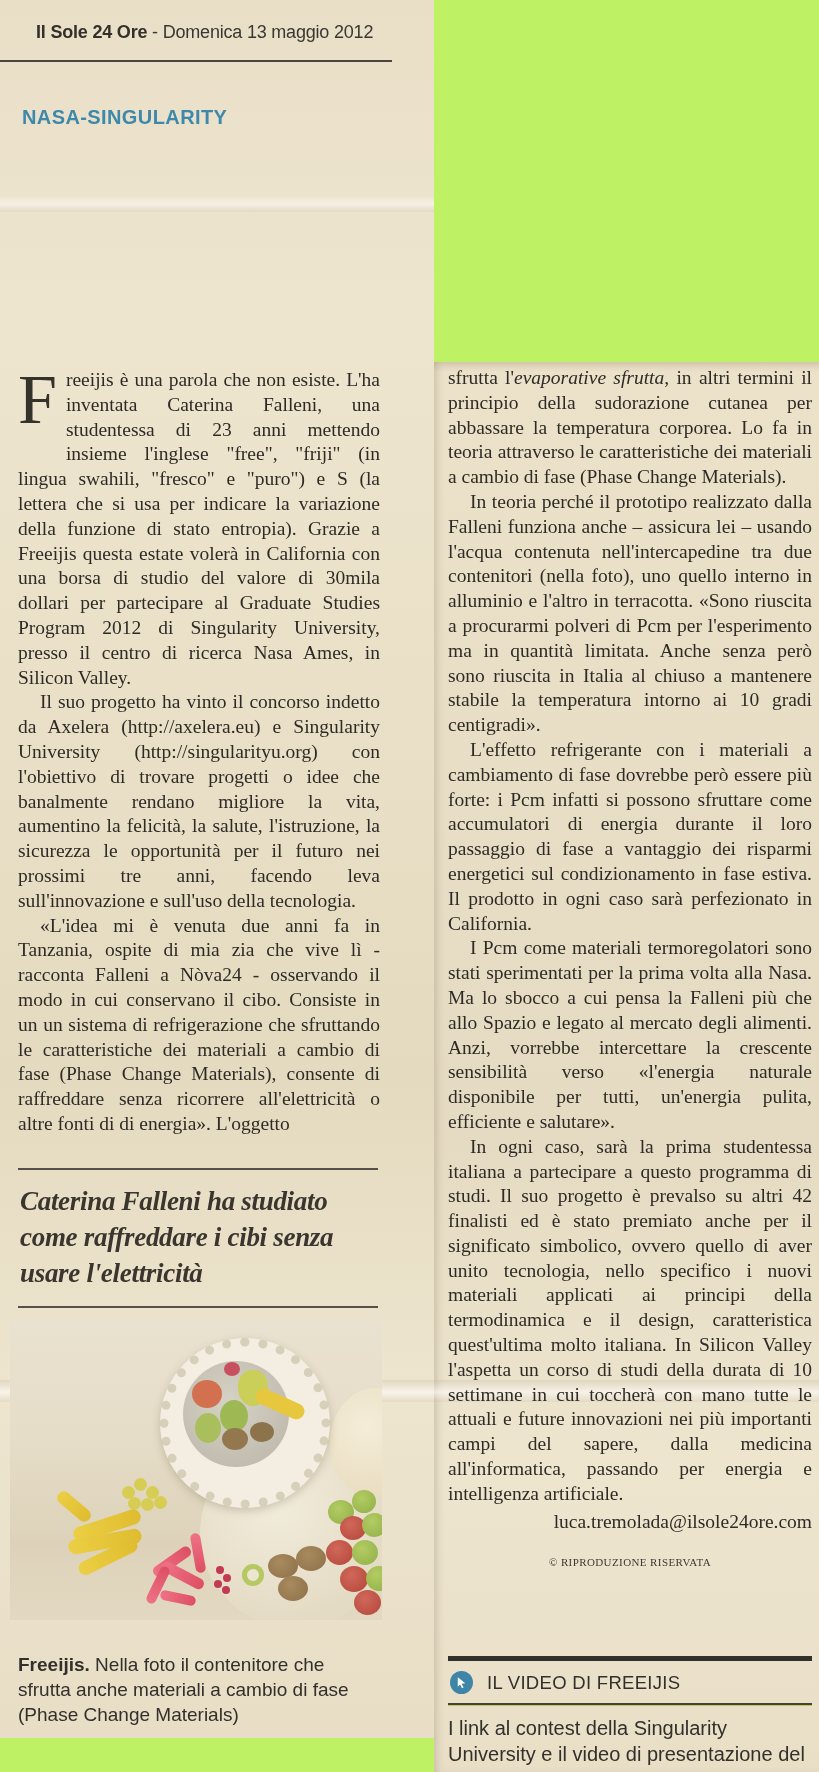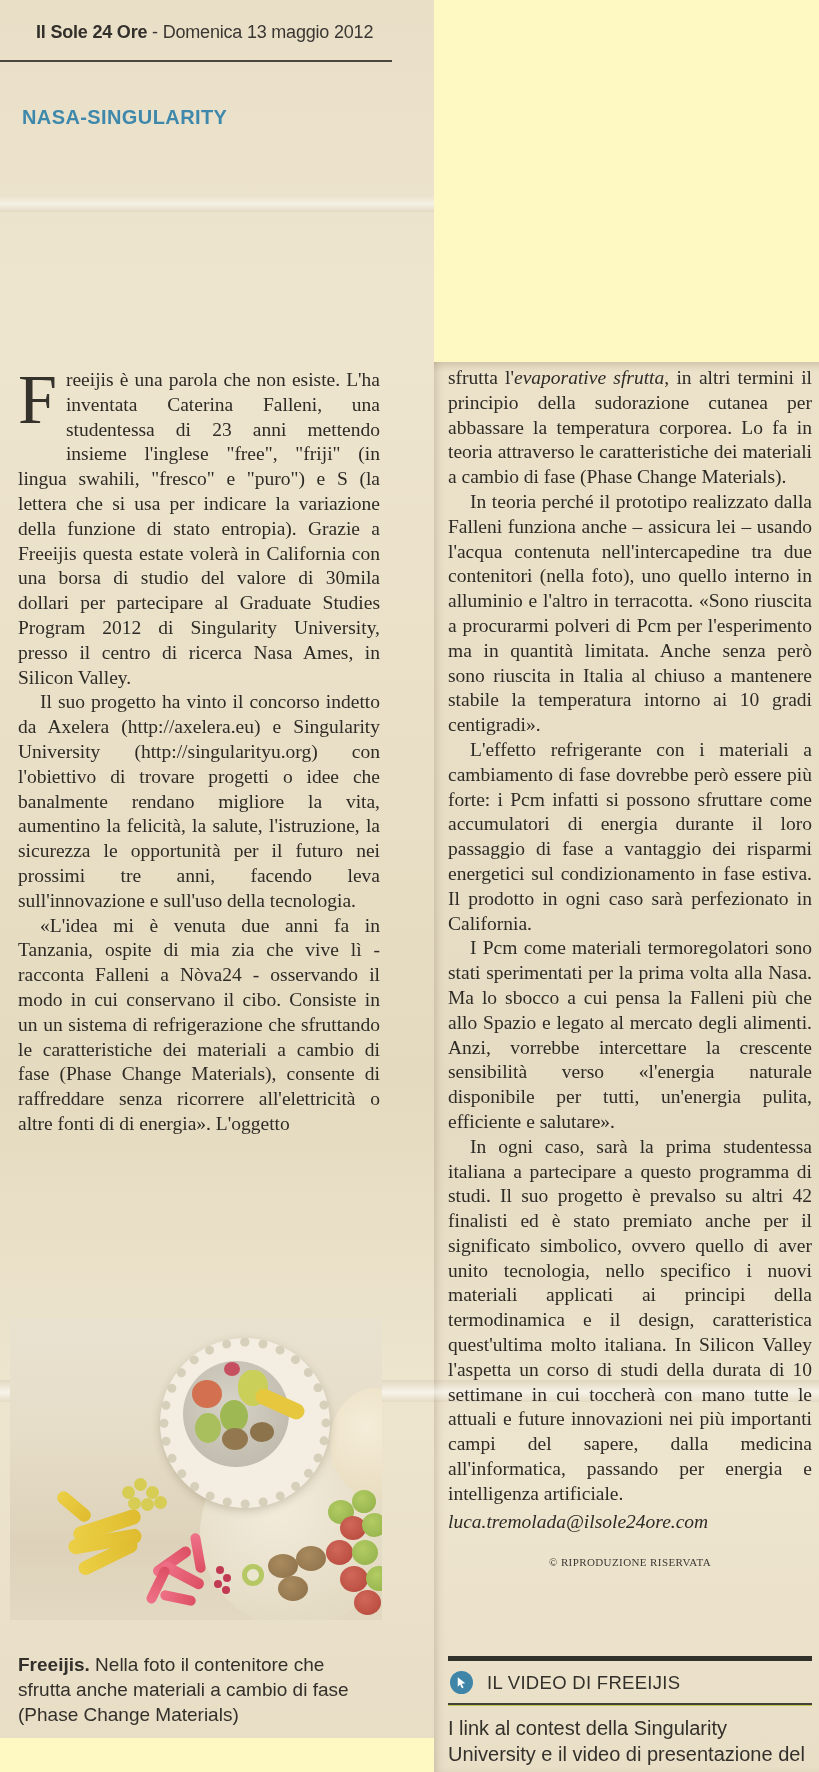--- a/index.html
+++ b/index.html
@@ -1,16 +1,16 @@
 <!DOCTYPE html>
 <html lang="it"><head>
 <meta charset="utf-8">
 <style>
   html,body{margin:0;padding:0;background:#ffffff;}
-  .canvas{position:relative;width:819px;height:1772px;overflow:hidden;background:#fef9c3;
+  .canvas{position:relative;width:819px;height:1772px;overflow:hidden;background:#bef264;
           font-family:"Liberation Serif", serif;color:#2e2b26;}
 
   
   .paper-left{position:absolute;left:0;top:0;width:434px;height:1738px;
     background:linear-gradient(180deg,#e9dfc7 0%,#eee5cf 18%,#e9dfc6 45%,#e4dabf 62%,#eee5cf 80%,#e8dec6 100%);}
   .paper-right{position:absolute;left:434px;top:362px;width:385px;height:1410px;
     background:linear-gradient(180deg,#ece2ca 0%,#e8dec6 30%,#e5dbc2 55%,#eee5cf 78%,#e9dfc7 100%);
     box-shadow:inset 6px 0 8px -4px rgba(90,75,50,.25);}
   .crease{position:absolute;pointer-events:none;}
   .crease-h1{left:0;top:196px;width:434px;height:16px;
@@ -35,21 +35,21 @@
 
   
   .col{position:absolute;text-align:justify;font-size:19.5px;line-height:24.8px;
     color:#2e2b26;hyphens:auto;-webkit-hyphens:auto;}
   .col-left{left:18px;top:368px;width:362px;height:800px;overflow:hidden;}
   .col-right{left:448px;top:366px;width:364px;height:1280px;overflow:hidden;}
   .body-p{margin:0;}
   .body-p.indent{text-indent:22px;}
   .dropcap{float:left;font-size:70px;line-height:56px;height:74px;padding:4px 9px 0 0;color:#35322c;}
 
-  .signature{margin-top:3px;font-style:italic;font-size:19.5px;color:#2e2b26;}
+  .signature{margin-top:3px;text-align:right;font-size:19.5px;color:#2e2b26;}
   .copyright{margin-top:16px;text-align:center;font-family:"Liberation Serif",serif;
     font-size:11px;letter-spacing:.4px;color:#3b3833;}
 
   
   .pullquote{position:absolute;left:18px;top:1168px;width:360px;}
   .pq-rule{height:2px;background:#55514a;}
   .pq-text{padding:13px 2px 15px 2px;font-style:italic;font-weight:700;
     font-size:27px;line-height:36px;color:#3a352f;letter-spacing:-.3px;}
 
   
@@ -122,20 +122,25 @@
   <div class="masthead-rule"></div>
 
   <div class="kicker">NASA-SINGULARITY</div>
 
   <div class="col col-left">
     <p class="body-p"><span class="dropcap">F</span><span>reeijis è una parola che non esiste. L'ha inventata Caterina Falleni, una studentessa di 23 anni mettendo insieme l'inglese "free", "friji" (in lingua swahili, "fresco" e "puro") e S (la lettera che si usa per indicare la variazione della funzione di stato entropia). Grazie a Freeijis questa estate volerà in California con una borsa di studio del valore di 30mila dollari per partecipare al Graduate Studies Program 2012 di Singularity University, presso il centro di ricerca Nasa Ames, in Silicon Valley.</span></p>
     <p class="body-p indent">Il suo progetto ha vinto il concorso indetto da Axelera (http://axelera.eu) e Singularity University (http://singularityu.org) con l'obiettivo di trovare progetti o idee che banalmente rendano migliore la vita, aumentino la felicità, la salute, l'istruzione, la sicurezza le opportunità per il futuro nei prossimi tre anni, facendo leva sull'innovazione e sull'uso della tecnologia.</p>
     <p class="body-p indent">«L'idea mi è venuta due anni fa in Tanzania, ospite di mia zia che vive lì - racconta Falleni a Nòva24 - osservando il modo in cui conservano il cibo. Consiste in un un sistema di refrigerazione che sfruttando le caratteristiche dei materiali a cambio di fase (Phase Change Materials), consente di raffreddare senza ricorrere all'elettricità o altre fonti di di energia». L'oggetto</p>
   </div>
 
+  <div class="pullquote">
+    <div class="pq-rule"></div>
+    <div class="pq-text">Caterina Falleni ha studiato come raffreddare i cibi senza usare l'elettricità</div>
+    <div class="pq-rule"></div>
+  </div>
 
   <div class="photo">
     <div class="ph blob"></div>
     <div class="ph egg"></div>
     <div class="ph plate"></div>
     <div class="ph bowl"></div>
     <div class="fr pear1"></div>
     <div class="fr pear2"></div>
     <div class="fr pear3"></div>
     <div class="fr apple1"></div>

